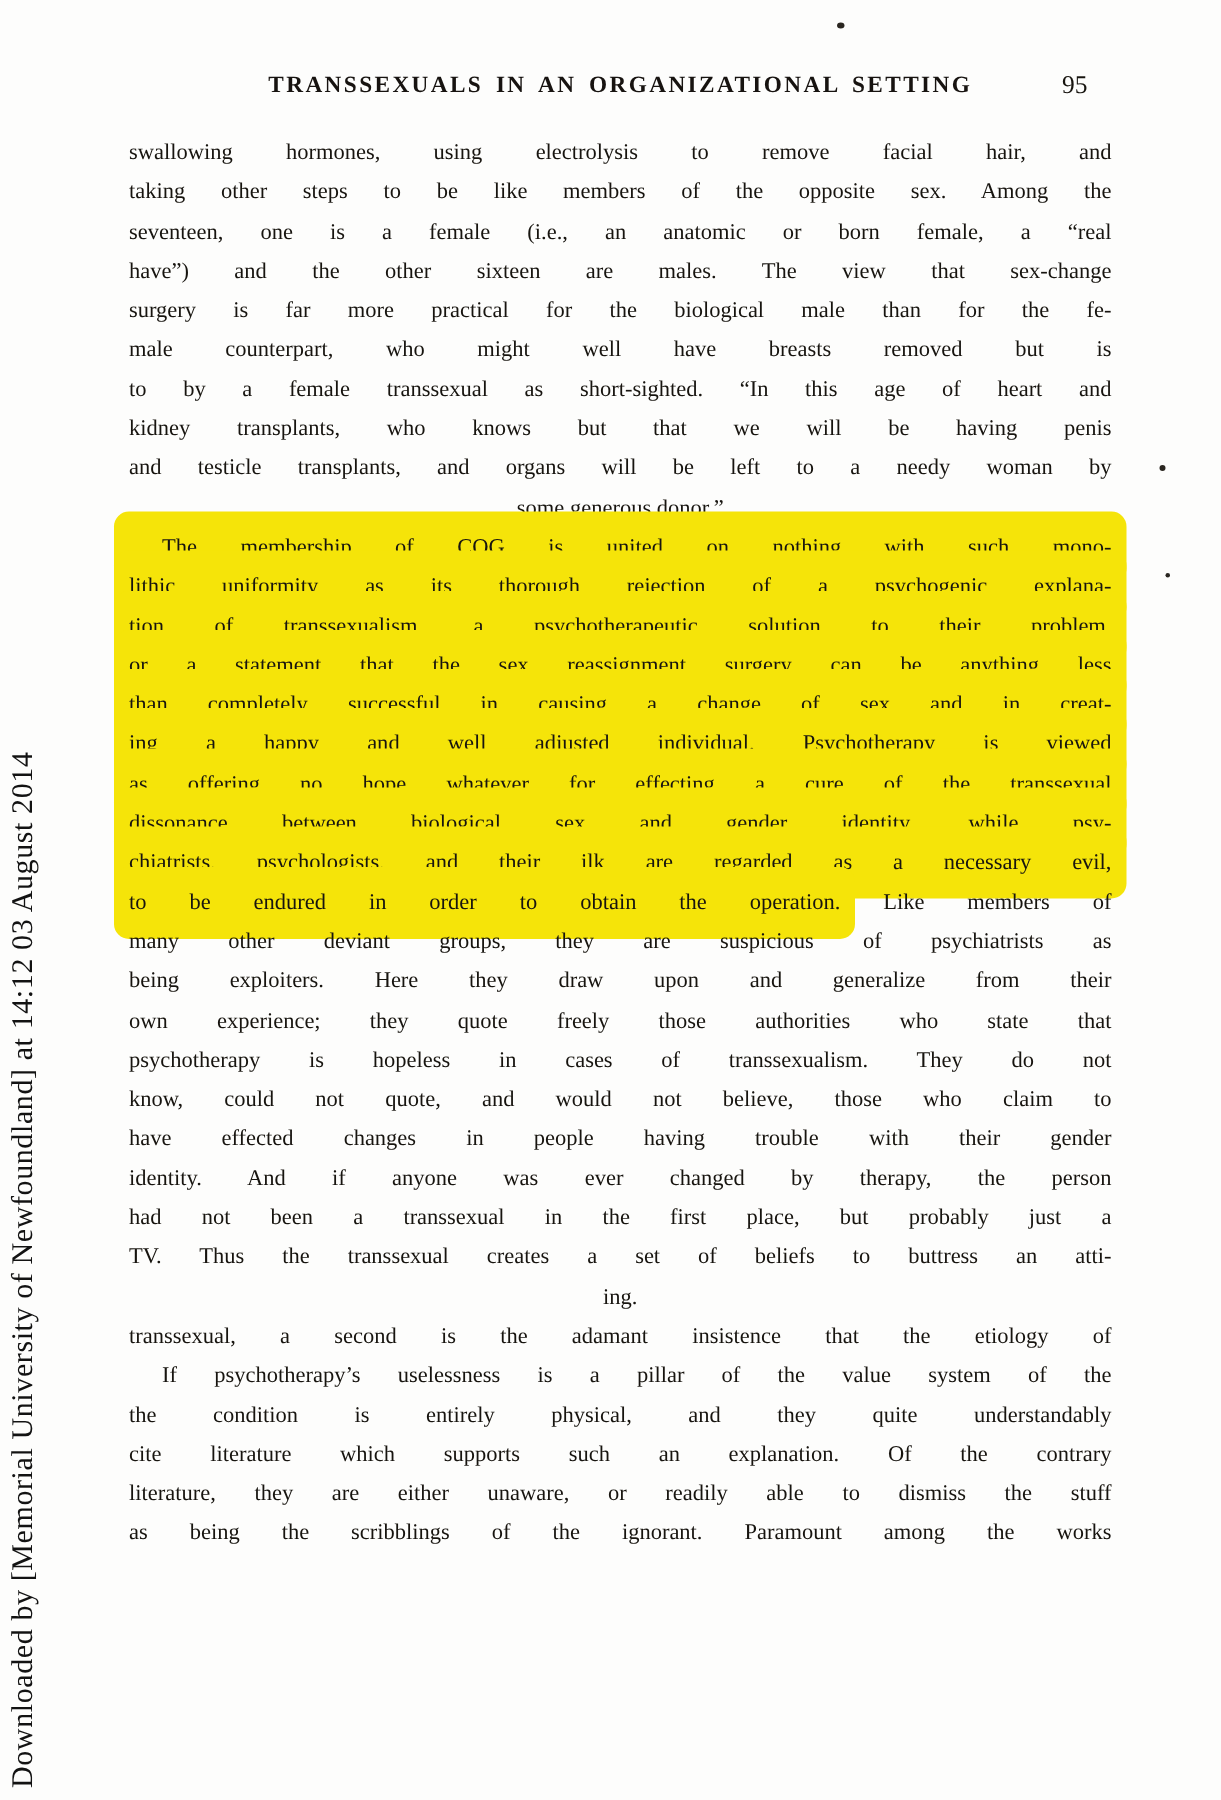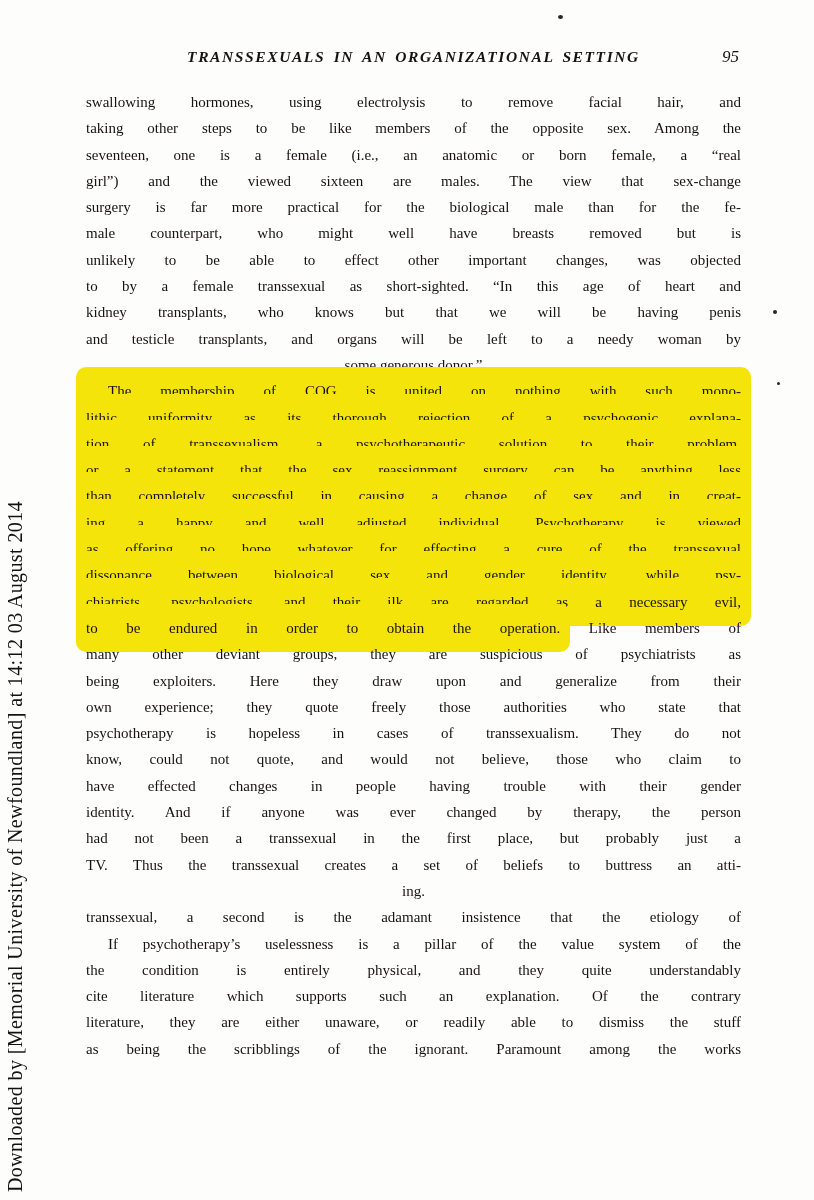--- a/index.html
+++ b/index.html
@@ -28,34 +28,33 @@
     font-size:20px;
     letter-spacing:0.4px;
     color:#121212;
   }
 
   
   .header{
     position:absolute;
     left:86px;top:48px;width:655px;
     height:22px;
-    font-style:italic;
   }
   .header .title{
     display:block;
     text-align:center;
     font-size:15.5px;
     font-weight:700;
     letter-spacing:1.6px;
     word-spacing:3px;
     color:#171310;
   }
   .header .pagenum{
     position:absolute;
-    right:2px;top:-1px;
+    right:16px;top:-1px;
     font-size:17px;
     font-weight:400;
     letter-spacing:0;
   }
 
   
   .text-body{
     position:absolute;
     left:86px;top:89px;width:655px;
   }
@@ -97,24 +96,23 @@
 
   <div class="header">
     <span class="title">TRANSSEXUALS IN AN ORGANIZATIONAL SETTING</span>
     <span class="pagenum">95</span>
   </div>
 
   <div class="text-body">
       <div class="line"><span class="seg">swallowing hormones, using electrolysis to remove facial hair, and</span></div>
       <div class="line"><span class="seg">taking other steps to be like members of the opposite sex. Among the</span></div>
       <div class="line"><span class="seg">seventeen, one is a female (i.e., an anatomic or born female, a “real</span></div>
-      <div class="line"><span class="seg">girl”) and the viewed sixteen are males. The view that sex-change</span></div>
+      <div class="line"><span class="seg">have”) and the other sixteen are males. The view that sex-change</span></div>
       <div class="line"><span class="seg">surgery is far more practical for the biological male than for the fe-</span></div>
       <div class="line"><span class="seg">male counterpart, who might well have breasts removed but is</span></div>
-      <div class="line"><span class="seg">unlikely to be able to effect other important changes, was objected</span></div>
       <div class="line"><span class="seg">to by a female transsexual as short-sighted. “In this age of heart and</span></div>
       <div class="line"><span class="seg">kidney transplants, who knows but that we will be having penis</span></div>
       <div class="line"><span class="seg">and testicle transplants, and organs will be left to a needy woman by</span></div>
       <div class="line nj"><span class="seg">some generous donor.”</span></div>
       <div class="line ind"><span class="seg hl">The membership of COG is united on nothing with such mono-</span></div>
       <div class="line"><span class="seg hl">lithic uniformity as its thorough rejection of a psychogenic explana-</span></div>
       <div class="line"><span class="seg hl">tion of transsexualism, a psychotherapeutic solution to their problem,</span></div>
       <div class="line"><span class="seg hl">or a statement that the sex reassignment surgery can be anything less</span></div>
       <div class="line"><span class="seg hl">than completely successful in causing a change of sex and in creat-</span></div>
       <div class="line"><span class="seg hl">ing a happy and well adjusted individual. Psychotherapy is viewed</span></div>

